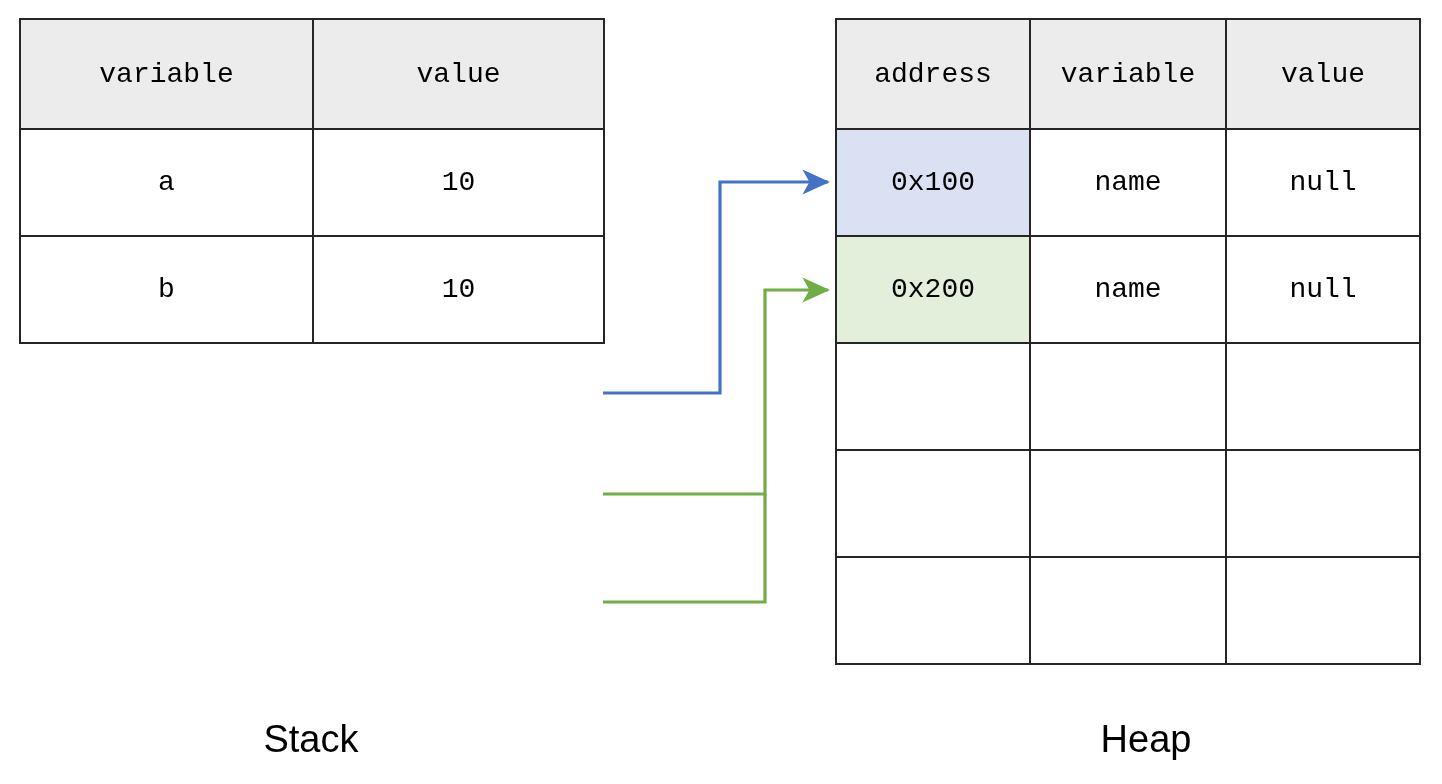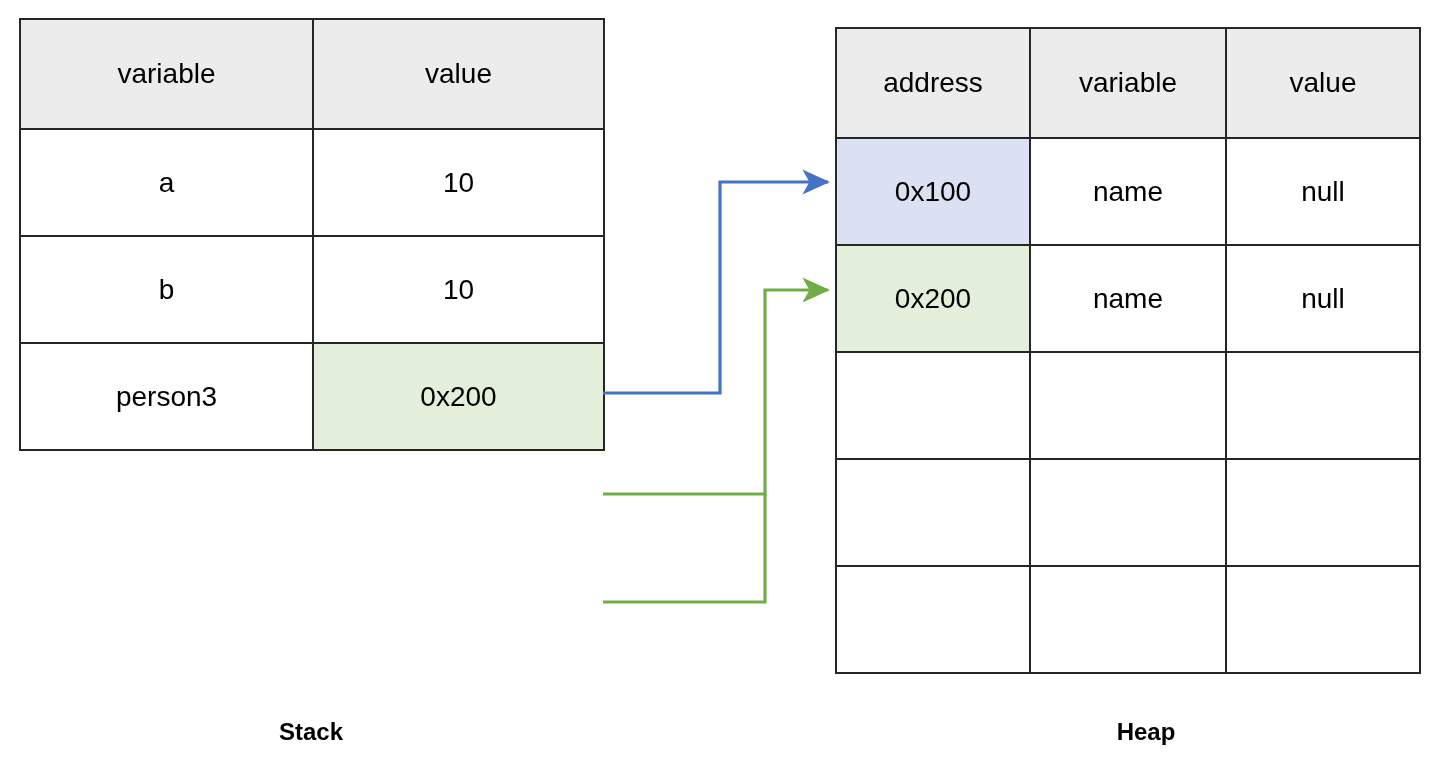--- a/index.html
+++ b/index.html
@@ -19,20 +19,21 @@
     background: #ffffff;
     overflow: hidden;
   }
 
   
   .mem-table {
     position: absolute;
     border-collapse: collapse;
     table-layout: fixed;
     background: #ffffff;
+    font-family: Liberation Mono, monospace;
   }
   .mem-table td, .mem-table th {
     border: 2px solid #262626;
     text-align: center;
     vertical-align: middle;
     font-weight: normal;
     font-size: 28px;
     color: #000000;
     padding: 0;
     background: #ffffff;
@@ -53,42 +54,42 @@
     left: 19px;
     top: 18px;
     width: 584px;
   }
   #stack-table col.c-var { width: 293px; }
   #stack-table col.c-val { width: 291px; }
 
   
   #heap-table {
     left: 835px;
-    top: 27px;
+    top: 18px;
     width: 584px;
   }
   #heap-table col.h-addr { width: 194px; }
   #heap-table col.h-var  { width: 196px; }
   #heap-table col.h-val  { width: 194px; }
 
   
   #connectors {
     position: absolute;
     left: 0;
     top: 0;
     width: 1442px;
     height: 784px;
     pointer-events: none;
   }
 
   
   .caption {
     position: absolute;
-    font-size: 24px;
-    font-weight: bold;
+    font-size: 38px;
+    font-weight: normal;
     color: #000000;
     text-align: center;
   }
   #caption-stack {
     left: 19px;
     top: 718px;
     width: 584px;
   }
   #caption-heap {
     left: 854px;
@@ -113,24 +114,20 @@
       </tr>
     </thead>
     <tbody>
       <tr>
         <td>a</td>
         <td>10</td>
       </tr>
       <tr>
         <td>b</td>
         <td>10</td>
-      </tr>
-      <tr>
-        <td>person3</td>
-        <td class="cell-green">0x200</td>
       </tr>
     </tbody>
   </table>
 
   <table id="heap-table" class="mem-table">
     <colgroup>
       <col class="h-addr">
         <col class="h-var">
         <col class="h-val">
     </colgroup>

